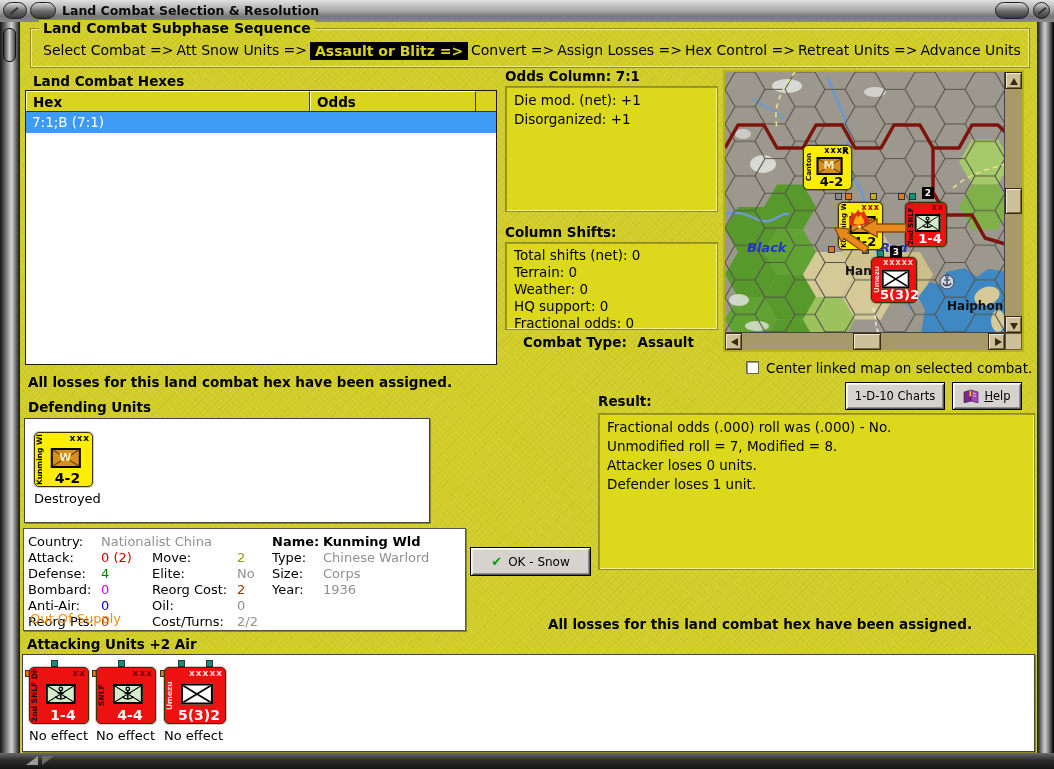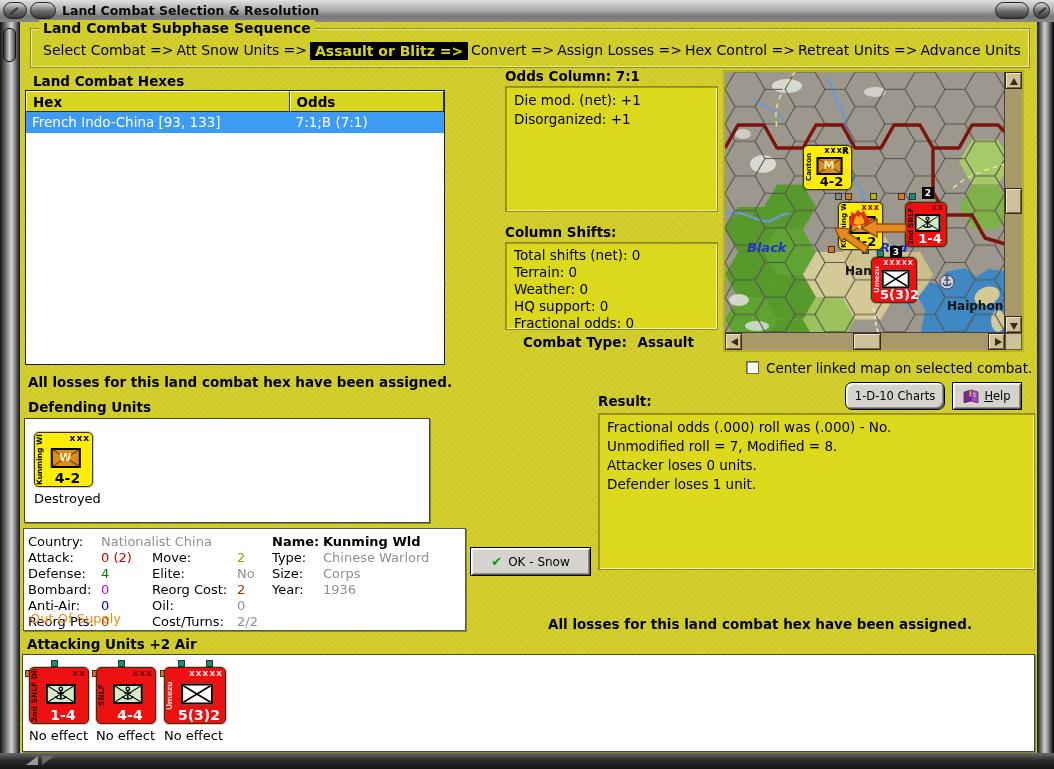--- a/index.html
+++ b/index.html
@@ -33,21 +33,21 @@
     border:1px solid #8e8a2e;box-shadow:inset 0 0 0 1px #eceb8a;}
   .group-title{position:absolute;left:8px;top:-9px;background:#d2ce28;padding:0 4px;
     font-size:14px;font-weight:bold;white-space:nowrap;}
   .steps{position:absolute;left:12px;right:8px;top:13px;display:flex;justify-content:space-between;
     font-size:14px;white-space:nowrap;}
   .step.active{background:#000;color:#d8d41f;font-weight:bold;padding:1px 5px;}
 
   .h-label{position:absolute;font-size:13.5px;font-weight:bold;white-space:nowrap;}
 
   
-  .hextable{position:absolute;left:5px;top:68px;width:420px;height:275px;background:#fff;border:1px solid #1a1a1a;}
+  .hextable{position:absolute;left:5px;top:68px;width:472px;height:275px;background:#fff;border:1px solid #1a1a1a;}
   .thead{display:flex;height:21px;background:#d8d41f;font-weight:bold;font-size:13.5px;border-bottom:1px solid #333;}
   .th{padding:2px 6px;border-right:1px solid #333;border-top:1px solid #fffccc;border-left:1px solid #fffccc;}
   .trow{display:flex;height:21px;background:#3d9bf5;color:#fff;font-size:13.5px;}
   .td{padding:2px 6px;overflow:hidden;white-space:nowrap;}
   .w-hex{width:284px;} .w-odds{width:166px;}
 
   
   .ypanel{position:absolute;background:#dcd81c;border:1px solid #8e8a2e;
     box-shadow:inset 1px 1px 0 #a09c20, inset -1px -1px 0 #f4f288;
     font-size:13.5px;line-height:19px;padding:4px 8px;overflow:hidden;}
@@ -162,21 +162,20 @@
       </div>
     </div>
 
     <div class="h-label" style="left:13px;top:51px;">Land Combat Hexes</div>
     <div class="hextable">
       <div class="thead">
         <div class="th w-hex">Hex</div>
         <div class="th w-odds">Odds</div>
       </div>
       <div class="trow">
-        <div class="td w-hex">French Indo-China [93, 133]</div>
         <div class="td w-odds">7:1;B (7:1)</div>
       </div>
     </div>
 
     <div class="h-label" style="left:485px;top:46px;">Odds Column: 7:1</div>
     <div class="ypanel" style="left:485px;top:64px;width:213px;height:126px;">
       <div class="pline">Die mod. (net): +1</div>
       <div class="pline">Disorganized: +1</div>
     </div>
 
@@ -355,21 +354,21 @@
         <div class="sbtn" style="left:263px;top:0;">
             <div class="arr" style="left:6px;top:4px;border-width:4.5px 0 4.5px 7px;border-color:transparent transparent transparent #3a2a10;"></div>
           </div>
       </div>
       <div class="scorner"></div>
     </div>
 
     <div class="checkbox" style="left:726px;top:339px;"></div>
     <div class="chk-label" style="left:746px;top:338px;text-align:center;">Center linked map on selected combat.</div>
 
-    <div class="btn" style="left:825px;top:360px;width:100px;height:28px;border-radius:7px;">
+    <div class="btn" style="left:825px;top:360px;width:100px;height:28px;">
       <span>1-D-10 Charts</span>
     </div>
     <div class="btn" style="left:932px;top:360px;width:70px;height:28px;">
       <svg width="16" height="14" viewBox="0 0 16 14">
         <path d="M1,3 L8,1 L8,12 L1,14 Z" fill="#7a2a8a" stroke="#3a1040" stroke-width="0.6"></path>
         <path d="M15,3 L8,1 L8,12 L15,14 Z" fill="#a448b4" stroke="#3a1040" stroke-width="0.6"></path>
         <path d="M10,4 L13,5 M10,6.5 L13,7.5" stroke="#f0d0f8" stroke-width="0.8"></path>
         <rect x="6.5" y="1.5" width="1.6" height="6" fill="#e8c020"></rect>
       </svg>
       <span class="help-label">Help</span>

